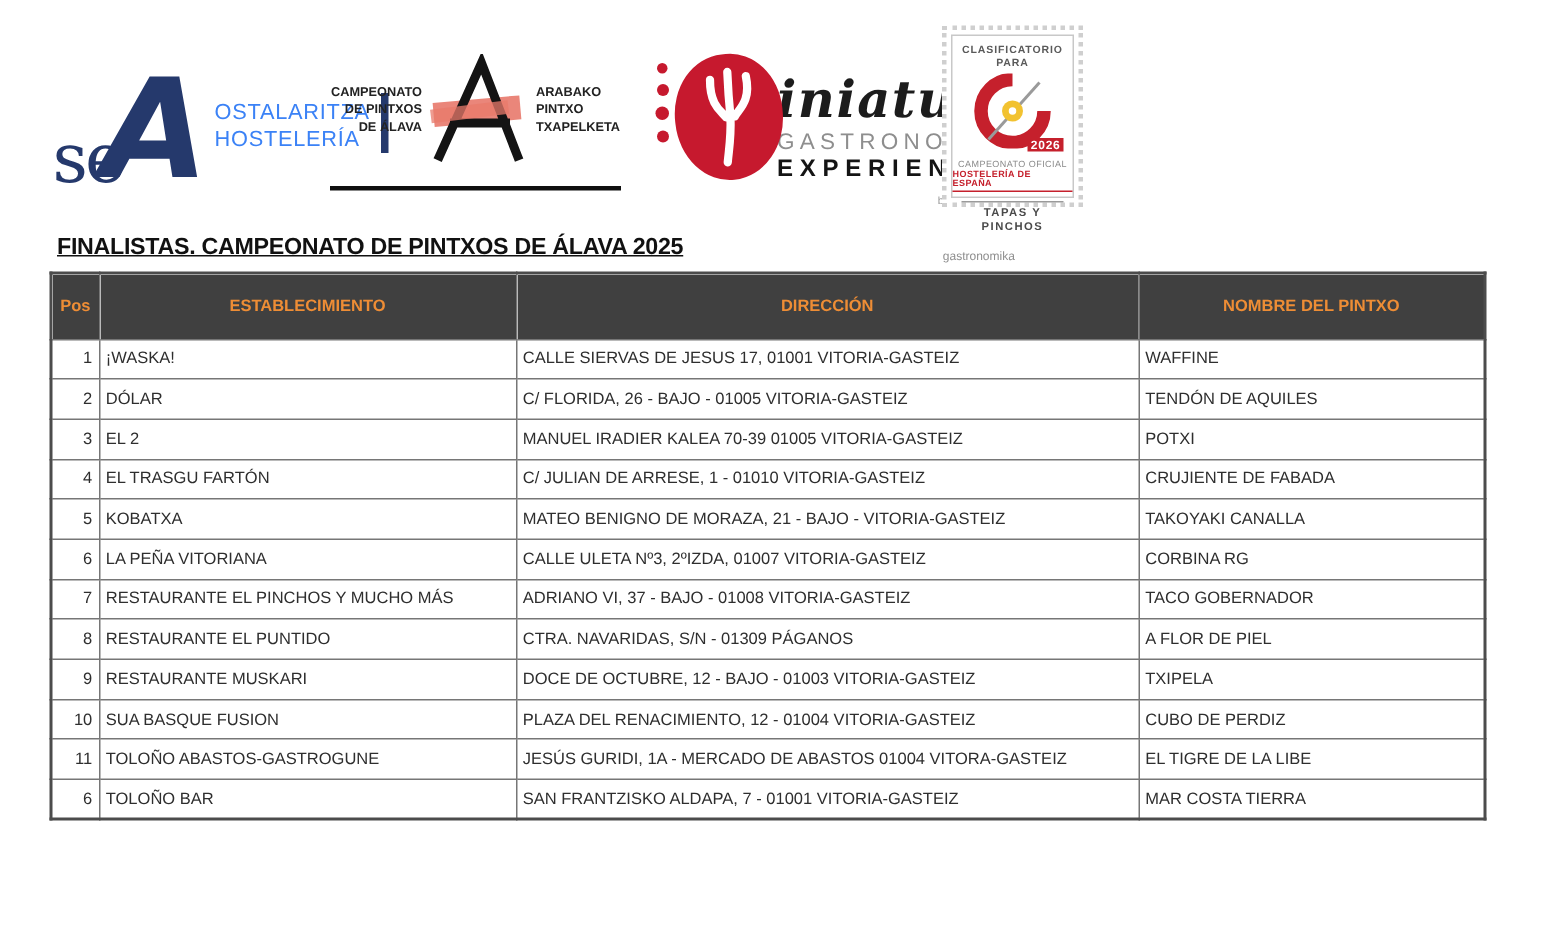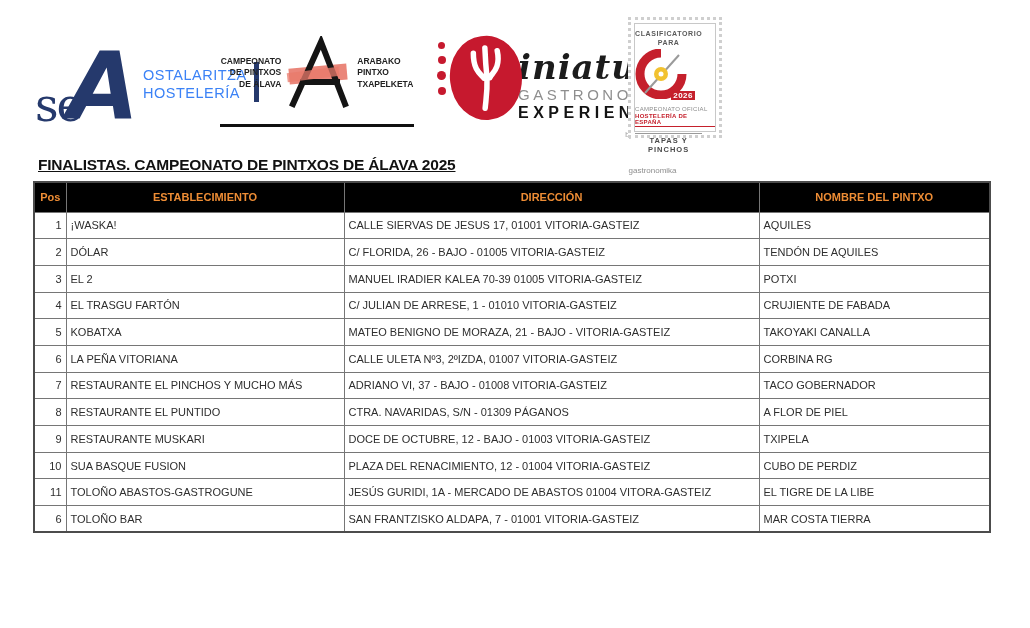--- a/index.html
+++ b/index.html
@@ -43,42 +43,42 @@
   .mini-gastro { font-size:15px; color:#8e8e8e; letter-spacing:3.5px; margin-top:2px; }
   .mini-exp { font-size:16px; font-weight:bold; color:#141414; letter-spacing:4.5px; margin-top:1px; }
   .mini-byline { text-align:right; margin-top:1px; line-height:1.1; padding-right:2px; }
   .mini-by { font-size:7px; color:#9a9a9a; }
   .mini-euskadi { font-size:8px; font-weight:bold; color:#1a1a1a; letter-spacing:.5px; }
   .mini-gk { font-size:8px; color:#8e8e8e; display:block;margin-top:26px; }
 
   .stamp { position:absolute; left:628px; top:17px; width:94px; height:121px;
            border:3px dotted #cfcfcf; background:#fff; padding:3px; }
   .stamp-inner { border:1px solid #c8c8c8; height:100%; display:flex; flex-direction:column;
-                 align-items:flex-start; padding-top:5px; }
+                 align-items:center; padding-top:5px; }
   .stamp-top { font-size:7px; font-weight:bold; color:#5a5a5a; letter-spacing:.6px; line-height:1.3;
                text-align:center; }
   .stamp-logo { position:relative; margin-top:2px; }
   .stamp-year { position:absolute; right:-8px; bottom:3px; font-size:8px; font-weight:bold;
                 color:#fff; background:#c5202c; padding:0 2px; letter-spacing:.5px; }
   .stamp-l1 { font-size:6px; color:#8b8b8b; letter-spacing:.3px; margin-top:3px; }
   .stamp-l2 { font-size:6px; font-weight:bold; color:#c5202c; letter-spacing:.3px;
               border-bottom:1px solid #c5202c; padding-bottom:1px; margin-top:1px; }
   .stamp-l3 { font-size:7.5px; font-weight:bold; color:#4a4a4a; letter-spacing:1px; margin-top:6px;
               border-top:1px solid #9a9a9a; padding-top:2px; width:84%; text-align:center; }
 
   
   .doc-title { position:absolute; left:38px; top:156px; font-size:15.5px; font-weight:bold;
                color:#111; text-decoration:underline; letter-spacing:-.2px; }
 
   
   table.finalists { position:absolute; left:33px; top:181px; width:956px;
                     border-collapse:collapse; table-layout:fixed;
                     border:2px solid #4c4c4c; }
   table.finalists th, table.finalists td { border:1px solid #767676; font-size:11px; overflow:hidden; white-space:nowrap; }
-  table.finalists th { height:30px; background:#000000; color:#ee8d35; font-weight:bold; text-align:center; }
+  table.finalists th { height:44px; background:#404040; color:#ee8d35; font-weight:bold; text-align:center; }
   table.finalists td { height:26.7px; color:#2e2e2e; padding:0 4px; }
   col.c-pos { width:32px; } col.c-est { width:278px; } col.c-dir { width:415px; } col.c-pin { width:231px; }
   td.pos { text-align:right; padding-right:3px; }
 </style>
 </head>
 <body>
 
 <div class="sea-logo">
   <span class="sea-se">se</span>
   <span class="sea-a">A</span>
@@ -170,21 +170,21 @@
       <th>ESTABLECIMIENTO</th>
       <th>DIRECCIÓN</th>
       <th>NOMBRE DEL PINTXO</th>
     </tr>
   </thead>
   <tbody id="tbody">
   <tr>
     <td class="pos">1</td>
     <td>¡WASKA!</td>
     <td>CALLE SIERVAS DE JESUS 17, 01001 VITORIA-GASTEIZ</td>
-    <td>AQUILES</td>
+    <td>WAFFINE</td>
   </tr>
 
   <tr>
     <td class="pos">2</td>
     <td>DÓLAR</td>
     <td>C/ FLORIDA, 26 - BAJO - 01005 VITORIA-GASTEIZ</td>
     <td>TENDÓN DE AQUILES</td>
   </tr>
 
   <tr>

